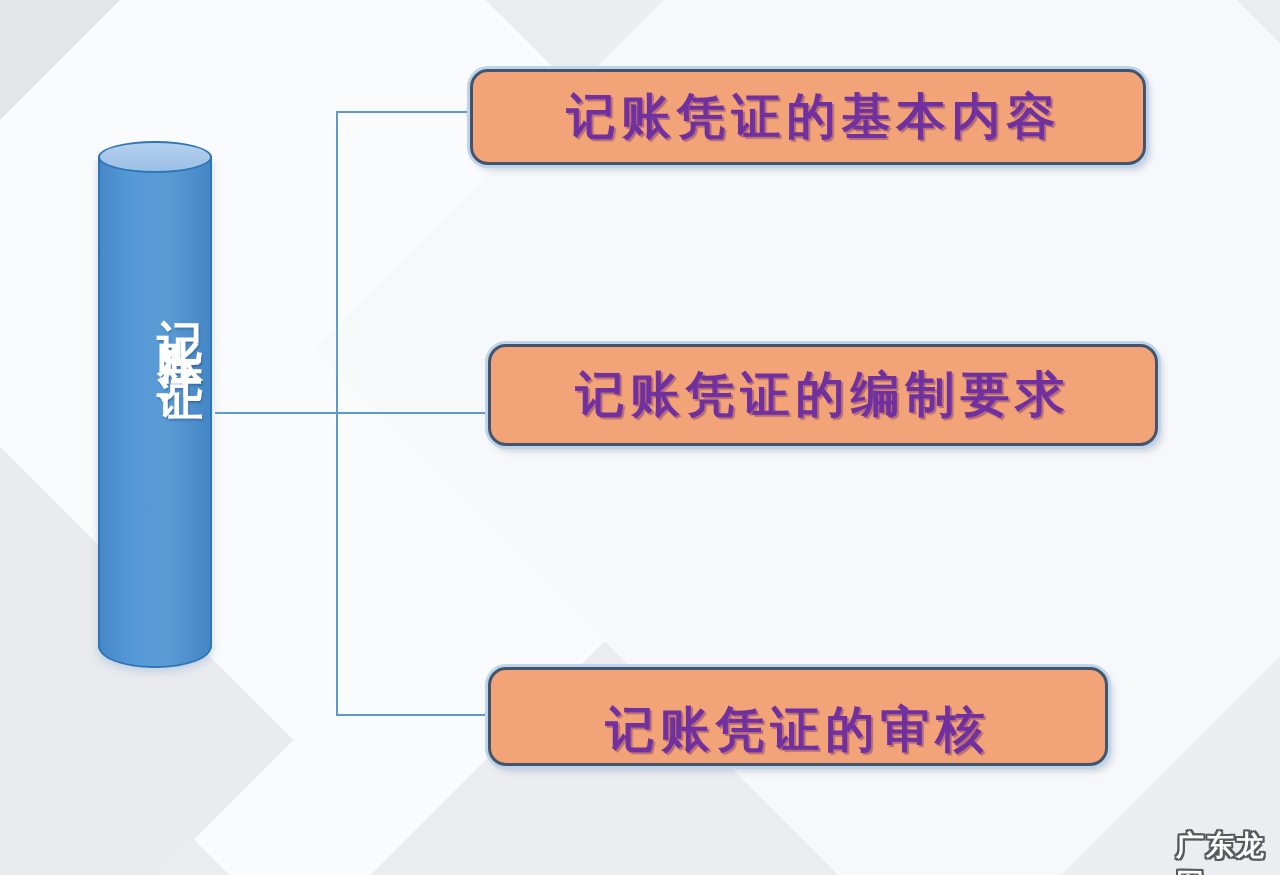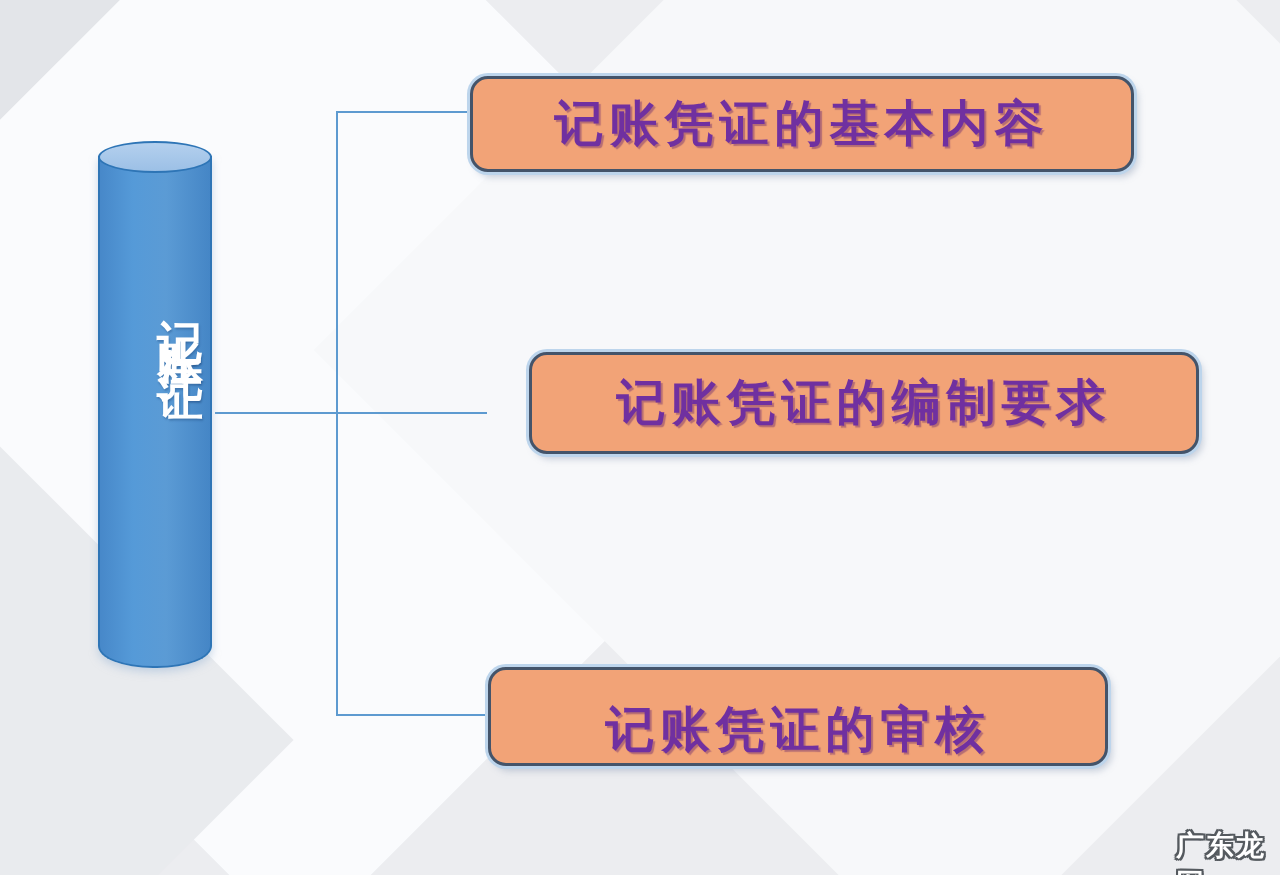--- a/index.html
+++ b/index.html
@@ -74,22 +74,22 @@
     justify-content: center;
   }
   .branch-label {
     color: #7030a0;
     font-size: 49px;
     font-weight: bold;
     letter-spacing: 6px;
     white-space: nowrap;
     text-shadow: 2px 2px 1px rgba(70, 10, 110, 0.35);
   }
-  #branch-1 { left: 470px; top: 76px;  width: 658px; height: 90px; }
-  #branch-2 { left: 488px; top: 352px; width: 664px; height: 96px; margin-left: 41px; }
+  #branch-1 { left: 470px; top: 69px;  width: 658px; height: 90px; padding-left: 12px; }
+  #branch-2 { left: 488px; top: 344px; width: 664px; height: 96px; }
   #branch-3 { left: 488px; top: 667px; width: 614px; height: 93px; align-items: flex-end; }
 
   
   #watermark {
     position: absolute;
     left: 1136px; top: 827px;
     font-size: 28px;
     font-weight: bold;
     letter-spacing: 2px;
     color: #ffffff;

